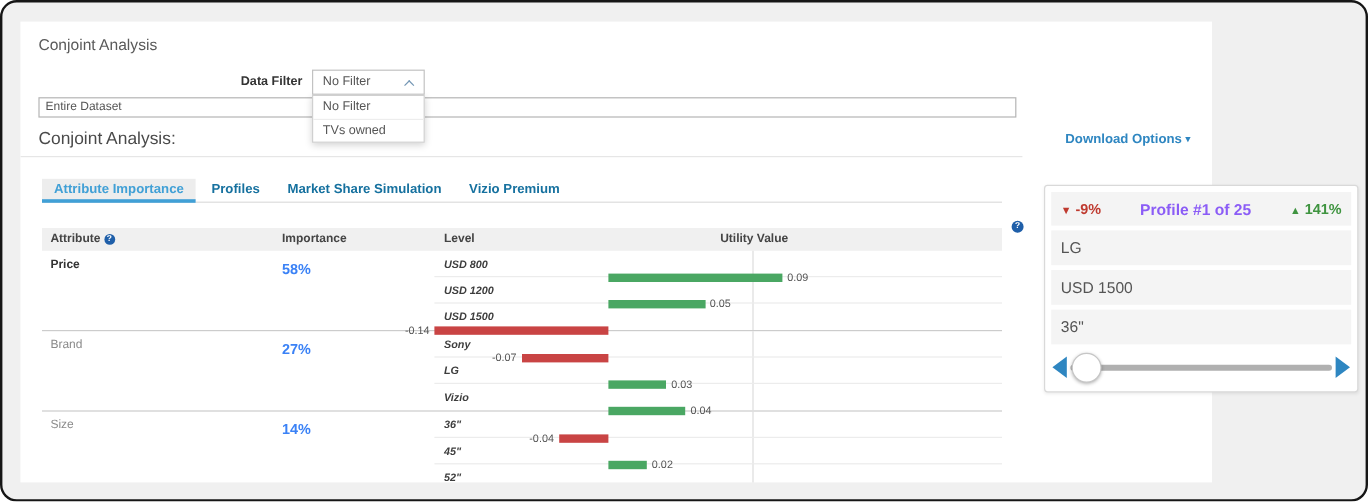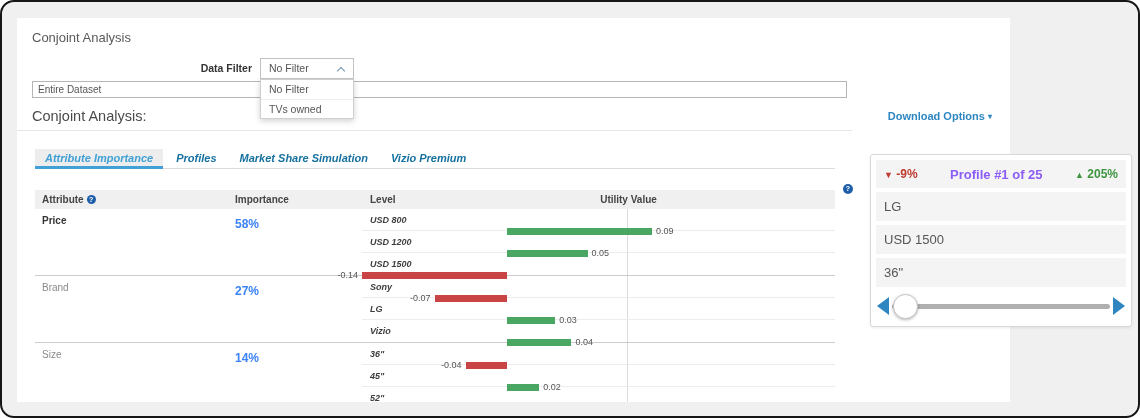--- a/index.html
+++ b/index.html
@@ -23,21 +23,21 @@
   .dropdown .opt{height:19px; line-height:19px; padding-left:8px; font-size:10.5px; color:#555;}
   .dropdown .opt + .opt{border-top:1px solid #ededed;}
   .dataset-input{position:absolute; left:15px; top:63px; width:815px; height:17px; border:1px solid #b5b5b5; background:#fff;
                  font-size:10px; color:#555; line-height:15px; padding-left:5px; font-family:"Liberation Sans", sans-serif;}
   .section-title{position:absolute; left:15px; top:90px; font-size:14.5px; color:#4a4a4a;}
   .download{position:absolute; right:18px; top:92px; font-size:11px; font-weight:bold; color:var(--blue); cursor:pointer;}
   .download .caret{font-size:8px; position:relative; top:-1px;}
   .divider{position:absolute; left:0; top:112px; width:835px; height:1px; background:#e6e6e6;}
   .tabbar{position:absolute; left:18px; top:131px; width:800px; height:20px; display:flex; border-bottom:1px solid #dcdcdc;}
   .tab{height:20px; line-height:18px; padding:0 10px; margin-right:3px; font-size:11px; font-weight:bold;
-       color:var(--tabblue); border-bottom:3px solid transparent; cursor:pointer; white-space:nowrap;font-style:italic;}
+       color:var(--tabblue); border-bottom:3px solid transparent; cursor:pointer; white-space:nowrap;}
   .tab.active{color:var(--activetab); background:#ededed; border-bottom:3px solid var(--activetab);}
   .help-dot{display:inline-block; width:9px; height:9px; border-radius:50%; background:#1f5fa9; color:#fff;
             font-size:7px; line-height:9px; text-align:center; font-weight:bold;}
   .table-help{position:absolute; left:826px; top:159px;}
   .table-help .help-dot{width:10px; height:10px; line-height:10px;}
   .itable{position:absolute; left:18px; top:172px; width:800px;}
   .thead{display:flex; height:19px; background:#f0f0f0; align-items:center; font-size:10px; font-weight:bold; color:#444;}
   .th-attr{width:192px; padding-left:7px;} .th-imp{width:135px; padding-left:8px;} .th-level{width:120px; padding-left:8px;}
   .th-util{width:353px; text-align:center; padding-right:60px;}
   .th-attr .help-dot{margin-left:3px; vertical-align:1px;}
@@ -196,21 +196,21 @@
             </div>
           </div>
         </div>
     </div>
   </div>
 
   <div class="panel">
     <div class="panel-head">
       <span class="stat down"><span class="tri">▼</span> <span>-9%</span></span>
       <span class="panel-title">Profile #1 of 25</span>
-      <span class="stat up"><span class="tri">▲</span> <span>205%</span></span>
+      <span class="stat up"><span class="tri">▲</span> <span>141%</span></span>
     </div>
     <div class="panel-row">LG</div>
     <div class="panel-row">USD 1500</div>
     <div class="panel-row">36"</div>
     <div class="slider">
       <div class="arrow-left"></div>
       <div class="track-wrap">
         <div class="track"></div>
         <div class="handle" id="slider-handle" style="left: 3%;"></div>
       </div>

